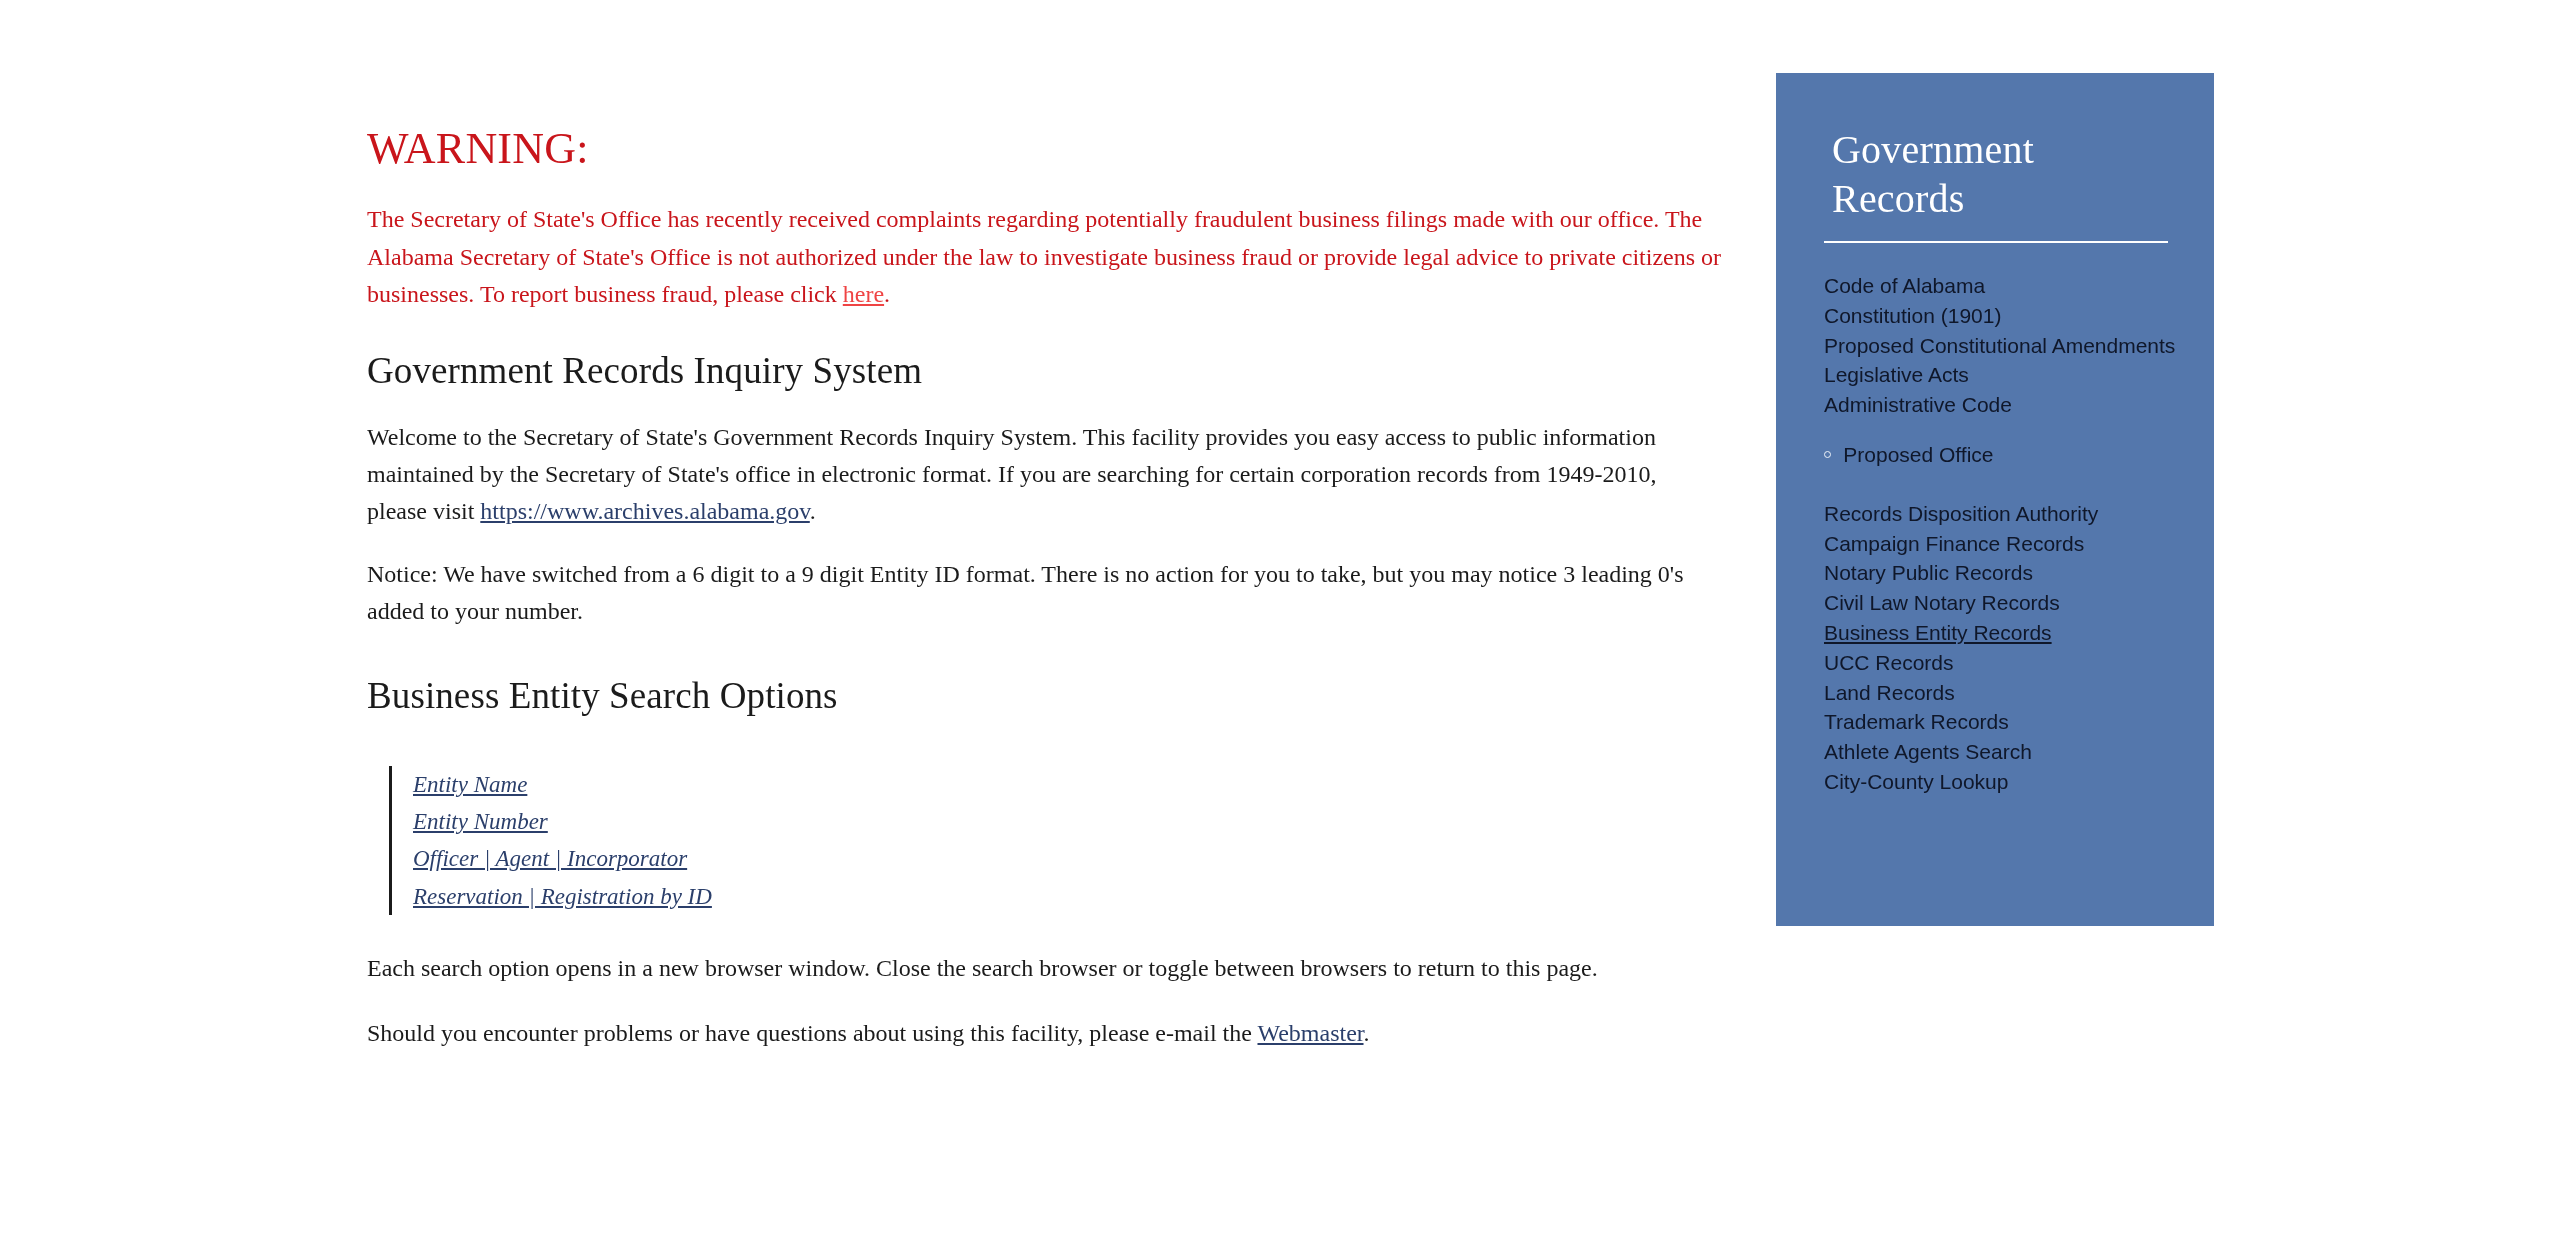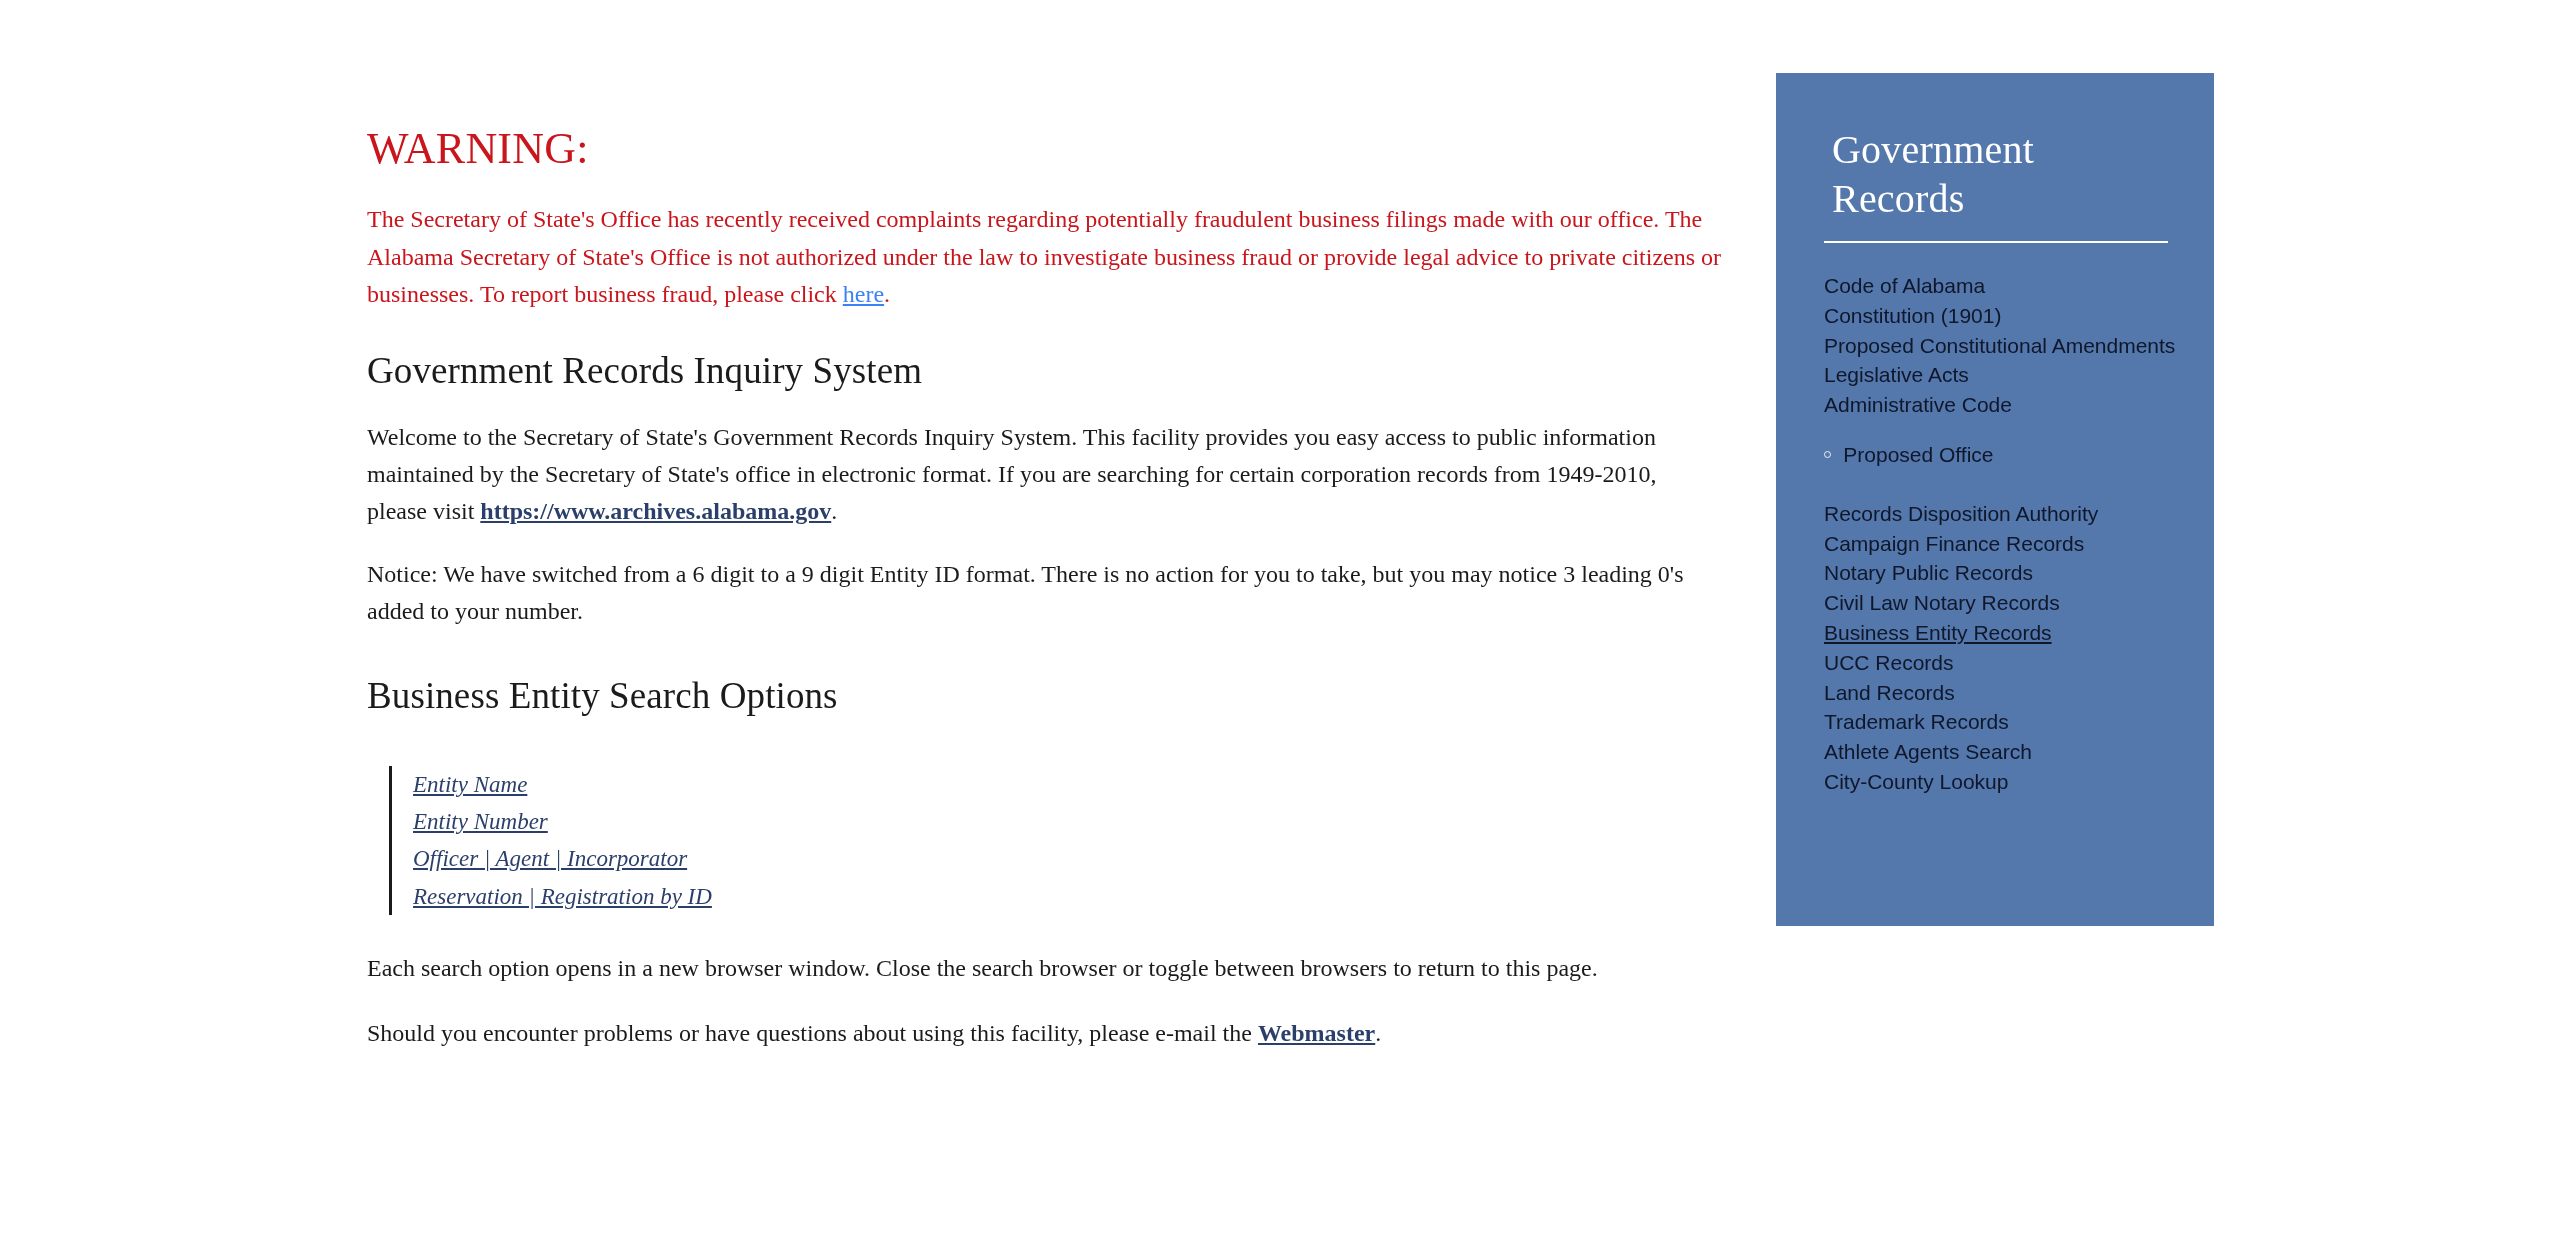--- a/index.html
+++ b/index.html
@@ -37,21 +37,21 @@
 
   .warning-body {
     color: #c9151b;
     font-size: 24px;
     line-height: 1.55;
     margin: 0;
     padding-top: 28px;
     width: 1376px;
   }
   .warning-body a {
-    color: #3b82f6;
+    color: #ef4444;
     text-decoration: underline;
     text-align: center;
   }
 
   .section-heading {
     color: #1b1b1b;
     font-weight: normal;
     font-size: 37px;
     line-height: 1.15;
     margin: 0;
@@ -67,21 +67,20 @@
     margin: 0;
     width: 1337px;
   }
   #par-welcome { padding-top: 26px; }
   #par-notice  { padding-top: 26px; }
   #par-each    { padding-top: 28px; }
   #par-problems{ padding-top: 28px; }
   .body-par a {
     color: #2b3f6b;
     text-decoration: underline;
-    font-weight: bold;
   }
 
   
   #search-options {
     margin: 7px;
     padding: 0 0 0 21.5px;
     border-left: 3.1px solid #1b1b1b;
     margin-left: 21.5px;
     margin-top: 48px;
     width: 538px;

